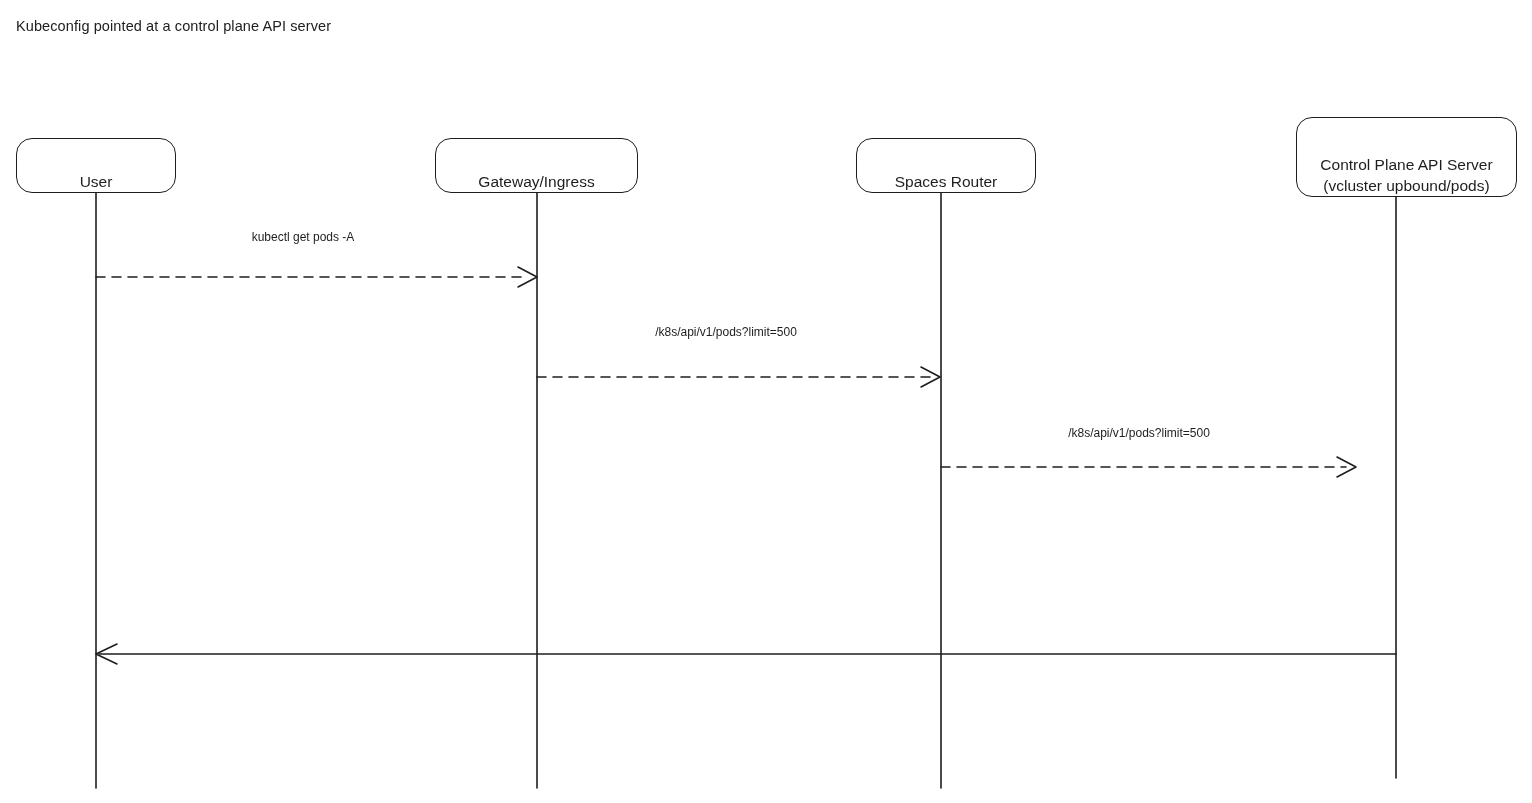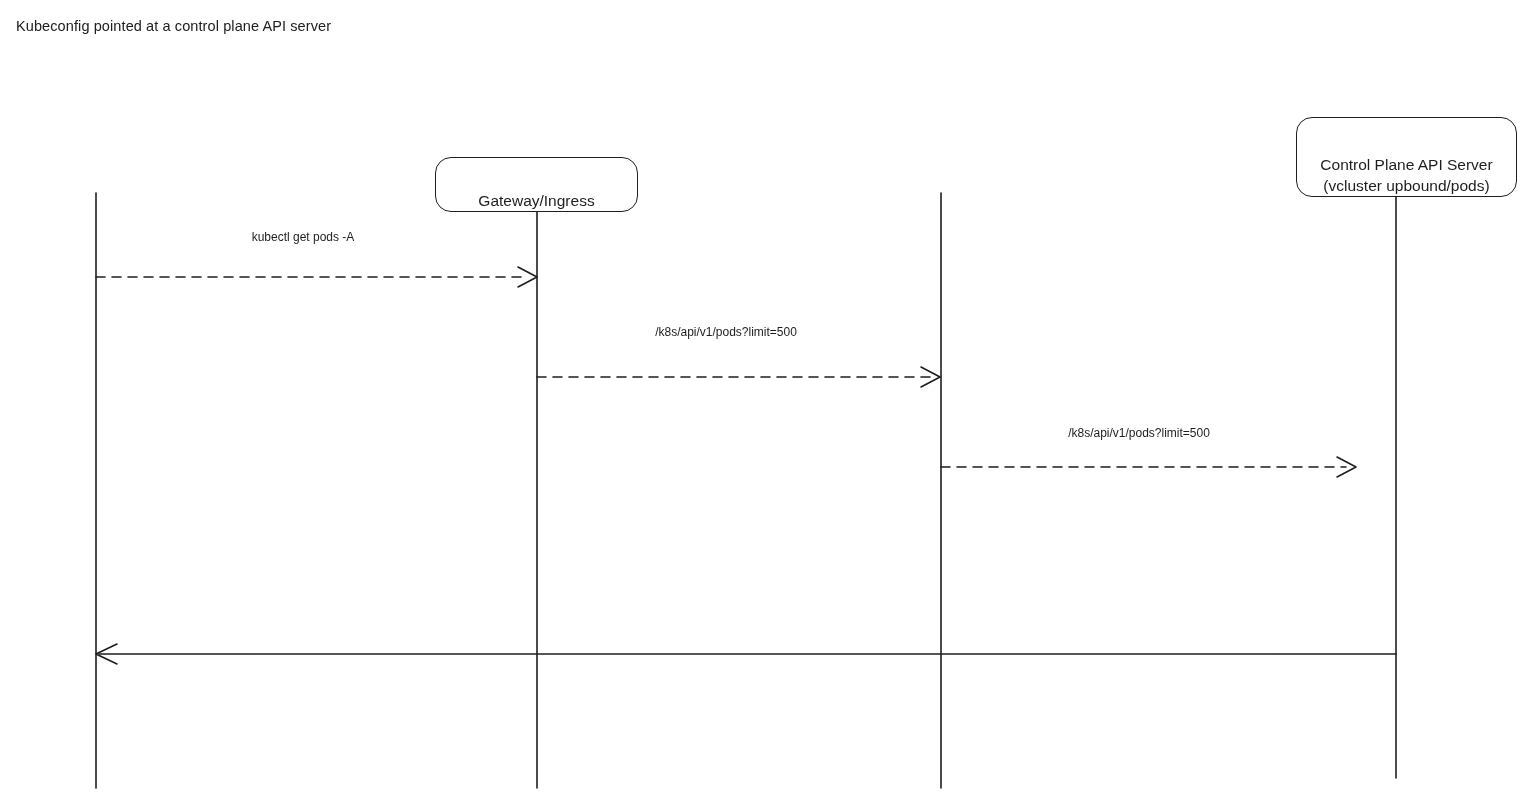--- a/index.html
+++ b/index.html
@@ -38,21 +38,21 @@
     align-items: center;
     justify-content: flex-end;
     font-size: 15.5px;
     line-height: 21px;
     text-align: center;
     z-index: 2;
   }
   .actor-box .lbl { white-space: nowrap; }
 
   #box-user    { left: 16px;   top: 138px; width: 160px; height: 55px; }
-  #box-gateway { left: 435px;  top: 138px; width: 203px; height: 55px; margin-top: 19px; }
+  #box-gateway { left: 435px;  top: 138px; width: 203px; height: 55px; }
   #box-router  { left: 856px;  top: 138px; width: 180px; height: 55px; }
   #box-cp      { left: 1296px; top: 117px; width: 221px; height: 80px; }
 
   .msg-label {
     position: absolute;
     font-size: 12px;
     text-align: center;
     white-space: nowrap;
     z-index: 2;
     transform: translateX(-50%);
@@ -95,25 +95,31 @@
     <line class="stroke dashed" x1="537" y1="377" x2="930" y2="377"></line>
     <path class="stroke" d="M921 367 L940 377 L921 387"></path>
 
     <line class="stroke dashed" x1="941" y1="467" x2="1346" y2="467"></line>
     <path class="stroke" d="M1337 457 L1356 467 L1337 477"></path>
 
     <line class="stroke" x1="1396" y1="654" x2="99" y2="654"></line>
     <path class="stroke" d="M117 644 L96 654 L117 664"></path>
   </svg>
 
+  <div class="actor-box" id="box-user">
+    <span class="lbl">User</span>
+  </div>
 
   <div class="actor-box" id="box-gateway">
     <span class="lbl">Gateway/Ingress</span>
   </div>
 
+  <div class="actor-box" id="box-router">
+    <span class="lbl">Spaces Router</span>
+  </div>
 
   <div class="actor-box" id="box-cp">
     <span class="lbl">Control Plane API Server</span>
     <span class="lbl">(vcluster upbound/pods)</span>
   </div>
 
   <div class="msg-label" id="msg-label-1">kubectl get pods -A</div>
   <div class="msg-label" id="msg-label-2">/k8s/api/v1/pods?limit=500</div>
   <div class="msg-label" id="msg-label-3">/k8s/api/v1/pods?limit=500</div>
 

